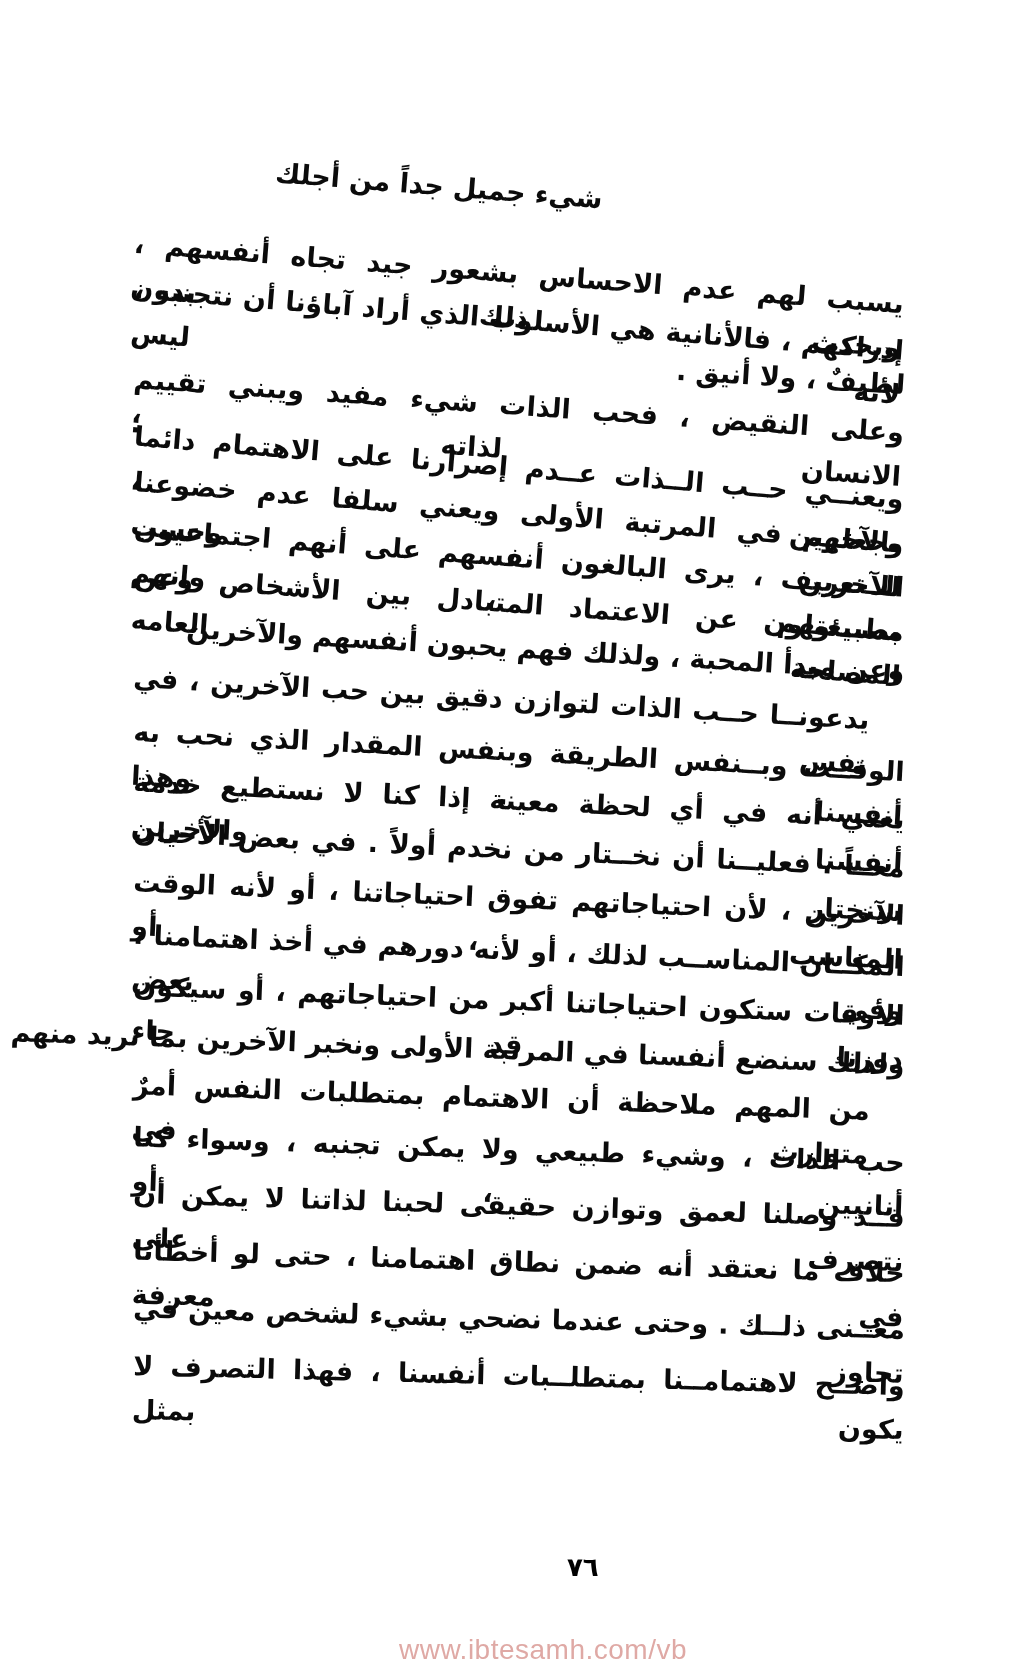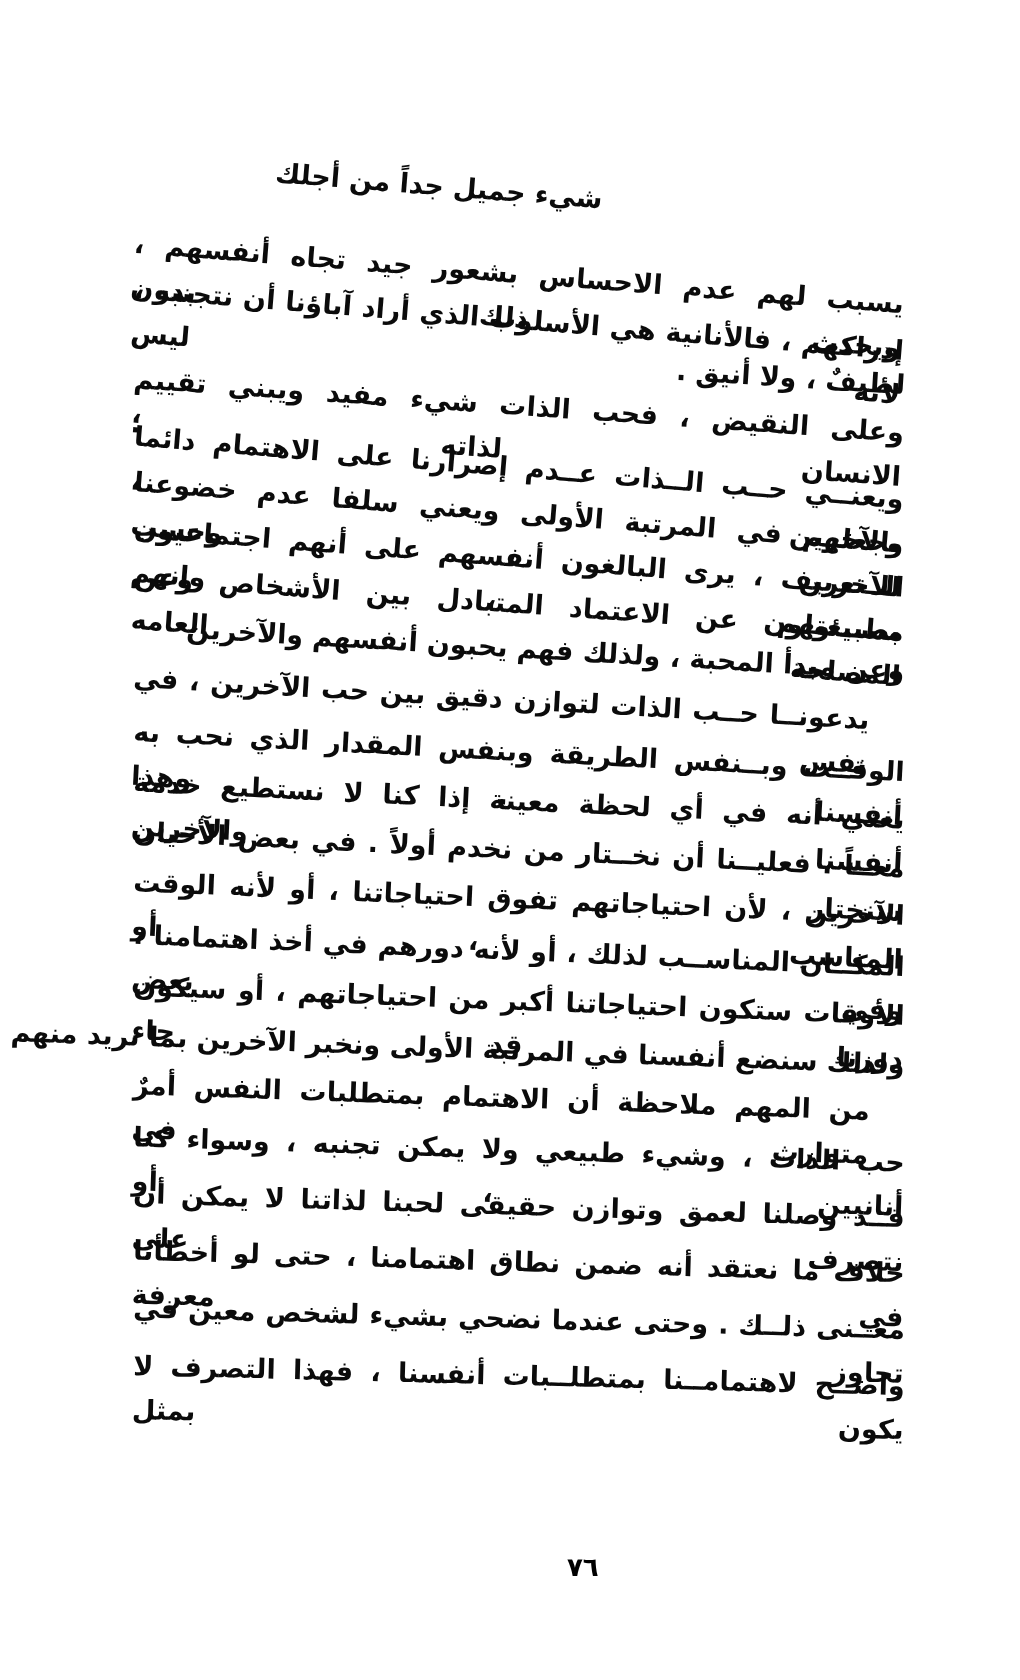--- a/index.html
+++ b/index.html
@@ -132,14 +132,15 @@
   <div class="bline short l17">ولذلك سنضع أنفسنا في المرتبة الأولى ونخبر الآخرين بما نريد منهم .</div>
   <div class="bline indent l18">من المهم ملاحظة أن الاهتمام بمتطلبات النفس أمرٌ متوارث في</div>
   <div class="bline full  l19">حب الذات ، وشيء طبيعي ولا يمكن تجنبه ، وسواء كنا أنانيين ، أو</div>
   <div class="bline full  l20">قــد وصلنا لعمق وتوازن حقيقى لحبنا لذاتنا لا يمكن أن نتصرف على</div>
   <div class="bline full  l21">خلاف ما نعتقد أنه ضمن نطاق اهتمامنا ، حتى لو أخطأنا في معرفة</div>
   <div class="bline full  l22">معــنى ذلــك . وحتى عندما نضحي بشيء لشخص معين في تجاوز</div>
   <div class="bline full  l23">واضــح لاهتمامــنا بمتطلــبات أنفسنا ، فهذا التصرف لا يكون بمثل</div>
 
   <div class="page-number">٧٦</div>
 
+  <div class="watermark">www.ibtesamh.com/vb</div>
 
 </div>
 
 </body></html>

